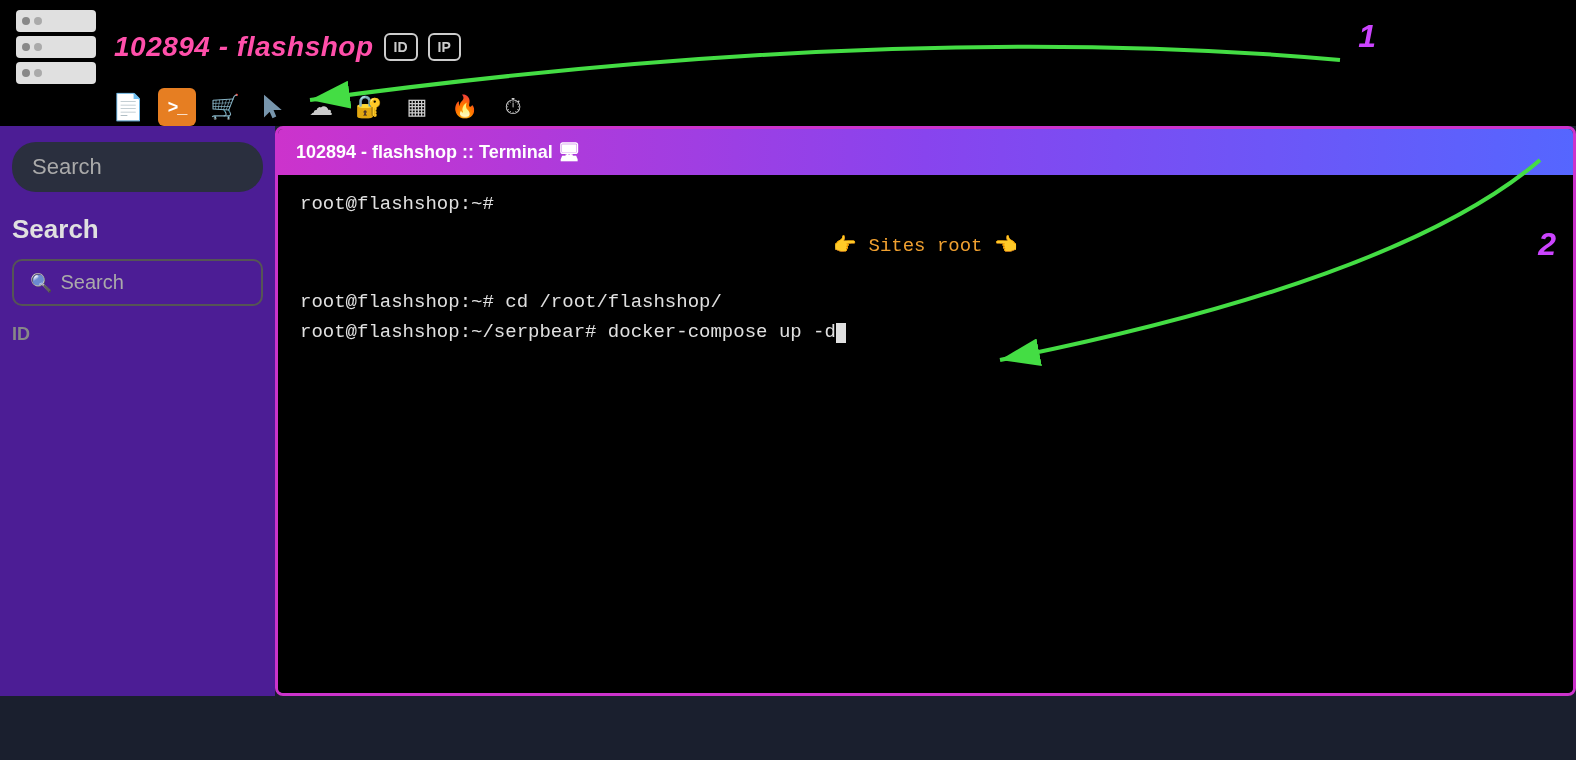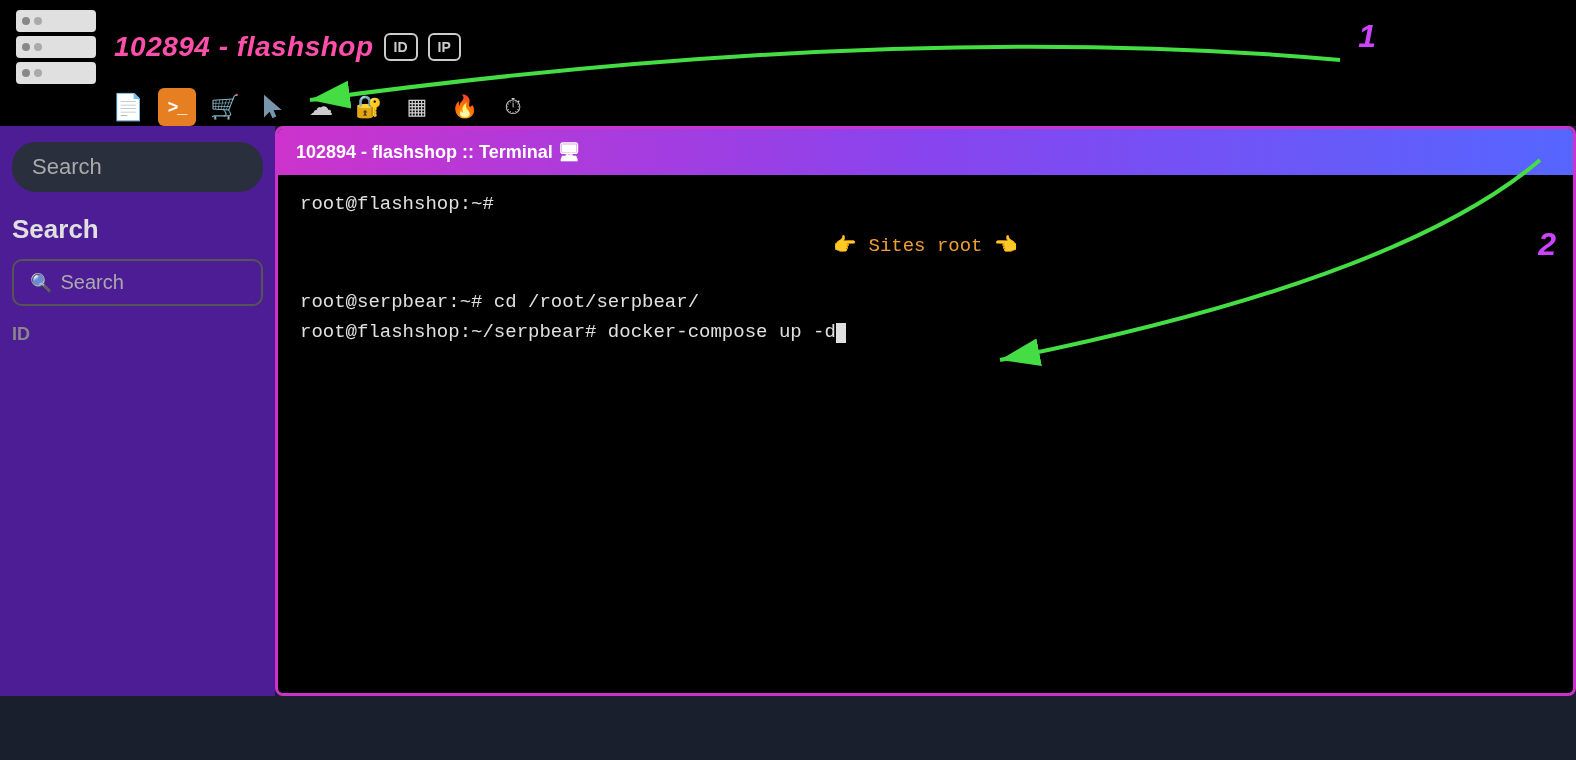--- a/index.html
+++ b/index.html
@@ -319,21 +319,21 @@
 
     <div class="terminal-titlebar">
       <span class="terminal-title-text">
         <span>102894 - flashshop :: Terminal</span> <span>🖥</span>
       </span>
     </div>
 
     <div class="terminal-body">
       <div class="terminal-line">root@flashshop:~#</div>
       <div class="terminal-line terminal-hello">👉 Sites root 👈</div>
-      <div class="terminal-line" style="margin-top:16px;">root@serpbear:~# cd /root/serpbear/</div>
+      <div class="terminal-line" style="margin-top:16px;">root@flashshop:~# cd /root/flashshop/</div>
       <div class="terminal-line">root@flashshop:~/serpbear# docker-compose up -d<span class="terminal-cursor"></span></div>
     </div>
   </div>
 
   <span class="annotation-number number-2-pos">2</span>
 </div>
 
 <svg class="arrows-overlay" xmlns="http://www.w3.org/2000/svg">
 
   <defs>

